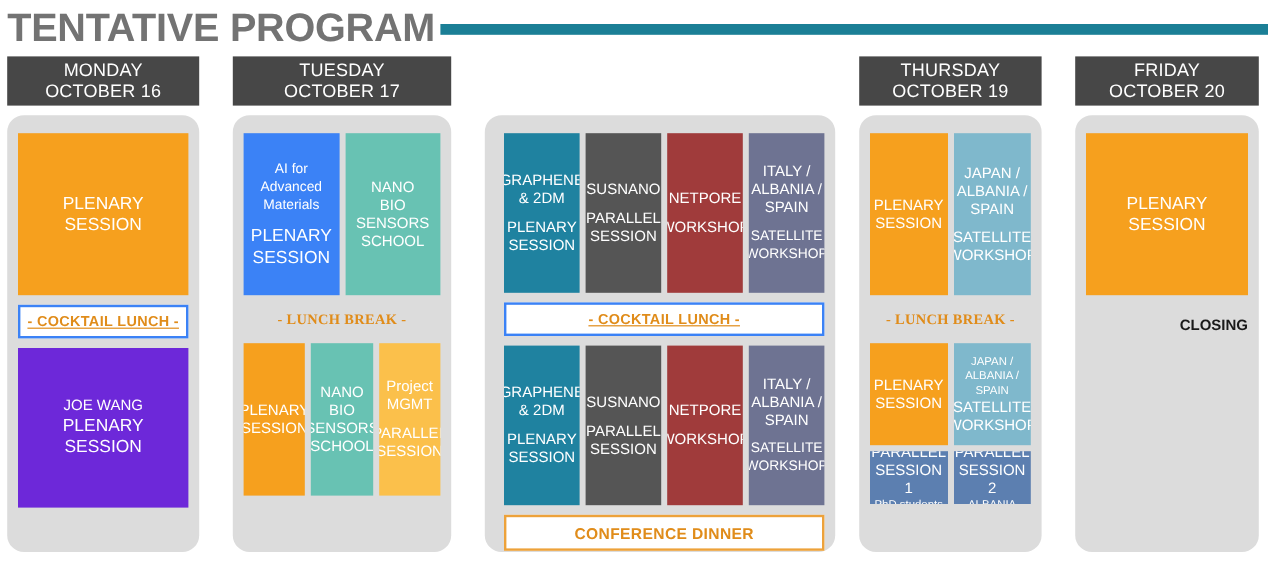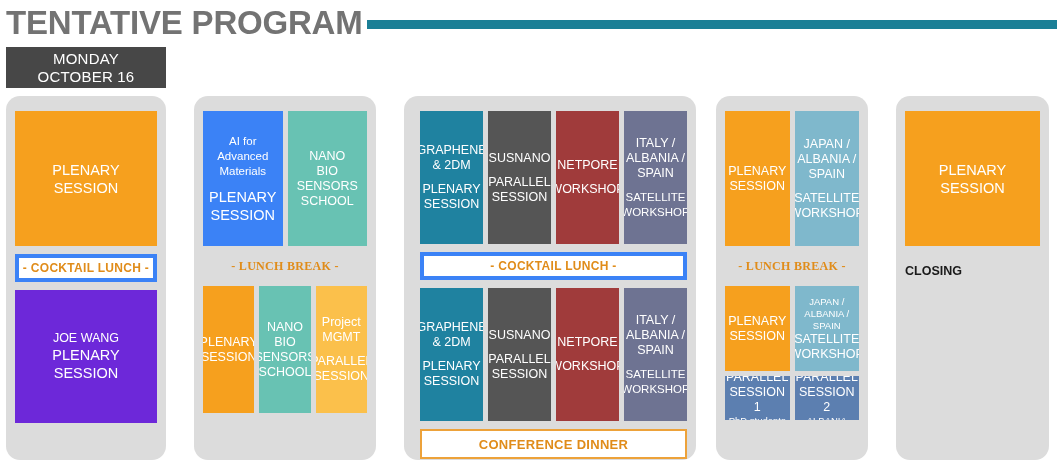--- a/index.html
+++ b/index.html
@@ -119,31 +119,32 @@
     color: #e08c1a;
     letter-spacing: 0.3px;
     display: flex;
     align-items: center;
     justify-content: center;
   }
   .band-plain  { height: 40px; font-family: Liberation Serif, serif; }
   .band-boxed  {
     height: 28px;
     background: #ffffff;
-    border: 4px solid #3b82f6;
+    border: 2px solid #3b82f6;
+    text-decoration: underline;
   }
   .band-dinner {
     height: 30px;
     background: #ffffff;
     border: 2px solid #eda23a;
     font-size: 13px;
   }
   .closing {
     width: 100%;
-    text-align: left;
+    text-align: right;
     font-size: 12.5px;
     font-weight: bold;
     color: #1a1a1a;
     padding-top: 18px;
   }
 </style>
 </head>
 <body>
 
 <div class="title-row">
@@ -168,20 +169,24 @@
         <div class="row" style="height: 133px;">
           <div class="block" style="background: #6d28d9; flex: 1 1 0px;">
             <div class="mid">JOE WANG</div>
             <div class="main">PLENARY</div>
             <div class="main">SESSION</div>
           </div>
         </div>
       </div>
     </div>
     <div class="day day-tue">
+      <div class="day-header">
+        <div>TUESDAY</div>
+        <div>OCTOBER 17</div>
+      </div>
       <div class="day-card">
         <div class="row" style="height: 135px;">
           <div class="block" style="background: #3b82f6; flex: 1 1 0px;">
             <div class="sub">AI for</div>
             <div class="sub">Advanced</div>
             <div class="sub">Materials</div>
             <div class="gap-sm"></div>
             <div class="main">PLENARY</div>
             <div class="main">SESSION</div>
           </div>
@@ -270,20 +275,24 @@
             <div class="mid">SPAIN</div>
             <div class="gap-sm"></div>
             <div class="sub">SATELLITE</div>
             <div class="sub">WORKSHOP</div>
           </div>
         </div>
         <div class="band band-dinner" style="margin-top: 8px;">CONFERENCE DINNER</div>
       </div>
     </div>
     <div class="day day-thu">
+      <div class="day-header">
+        <div>THURSDAY</div>
+        <div>OCTOBER 19</div>
+      </div>
       <div class="day-card">
         <div class="row" style="height: 135px;">
           <div class="block" style="background: rgb(246, 160, 30); flex: 1 1 0px;">
             <div class="mid">PLENARY</div>
             <div class="mid">SESSION</div>
           </div>
           <div class="block" style="background: rgb(127, 184, 204); flex: 1 1 0px;">
             <div class="mid">JAPAN /</div>
             <div class="mid">ALBANIA /</div>
             <div class="mid">SPAIN</div>
@@ -314,20 +323,24 @@
           </div>
           <div class="block" style="background: rgb(92, 127, 176); flex: 1 1 0px;">
             <div class="mid">PARALLEL</div>
             <div class="mid">SESSION 2</div>
             <div class="tiny">ALBANIA</div>
           </div>
         </div>
       </div>
     </div>
     <div class="day day-fri">
+      <div class="day-header">
+        <div>FRIDAY</div>
+        <div>OCTOBER 20</div>
+      </div>
       <div class="day-card">
         <div class="row" style="height: 135px;">
           <div class="block" style="background: rgb(246, 160, 30); flex: 1 1 0px;">
             <div class="main">PLENARY</div>
             <div class="main">SESSION</div>
           </div>
         </div>
         <div class="closing">CLOSING</div>
       </div>
     </div>

